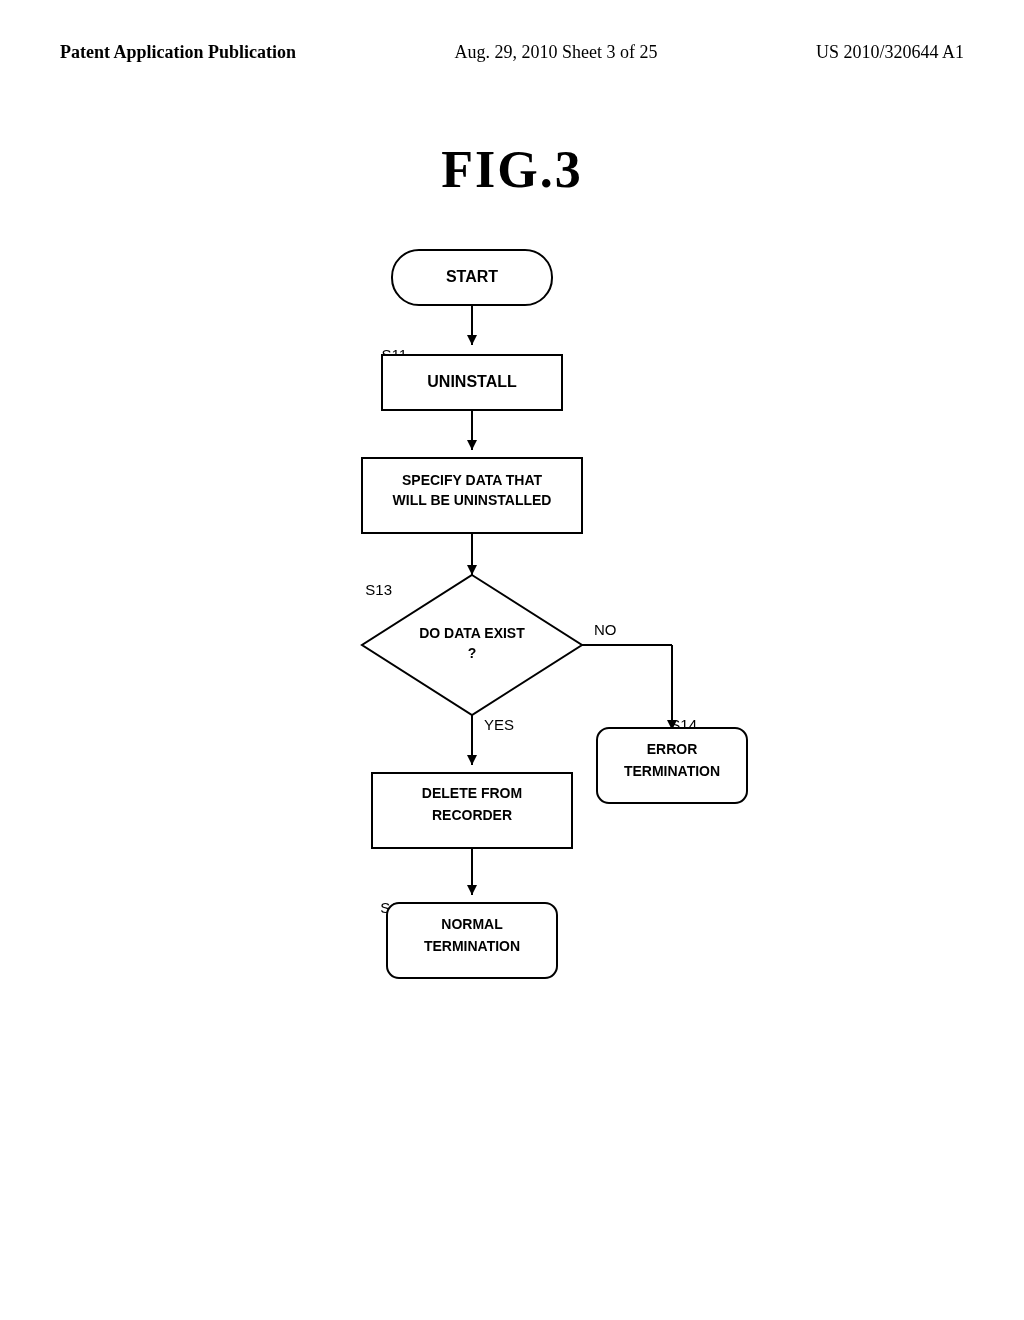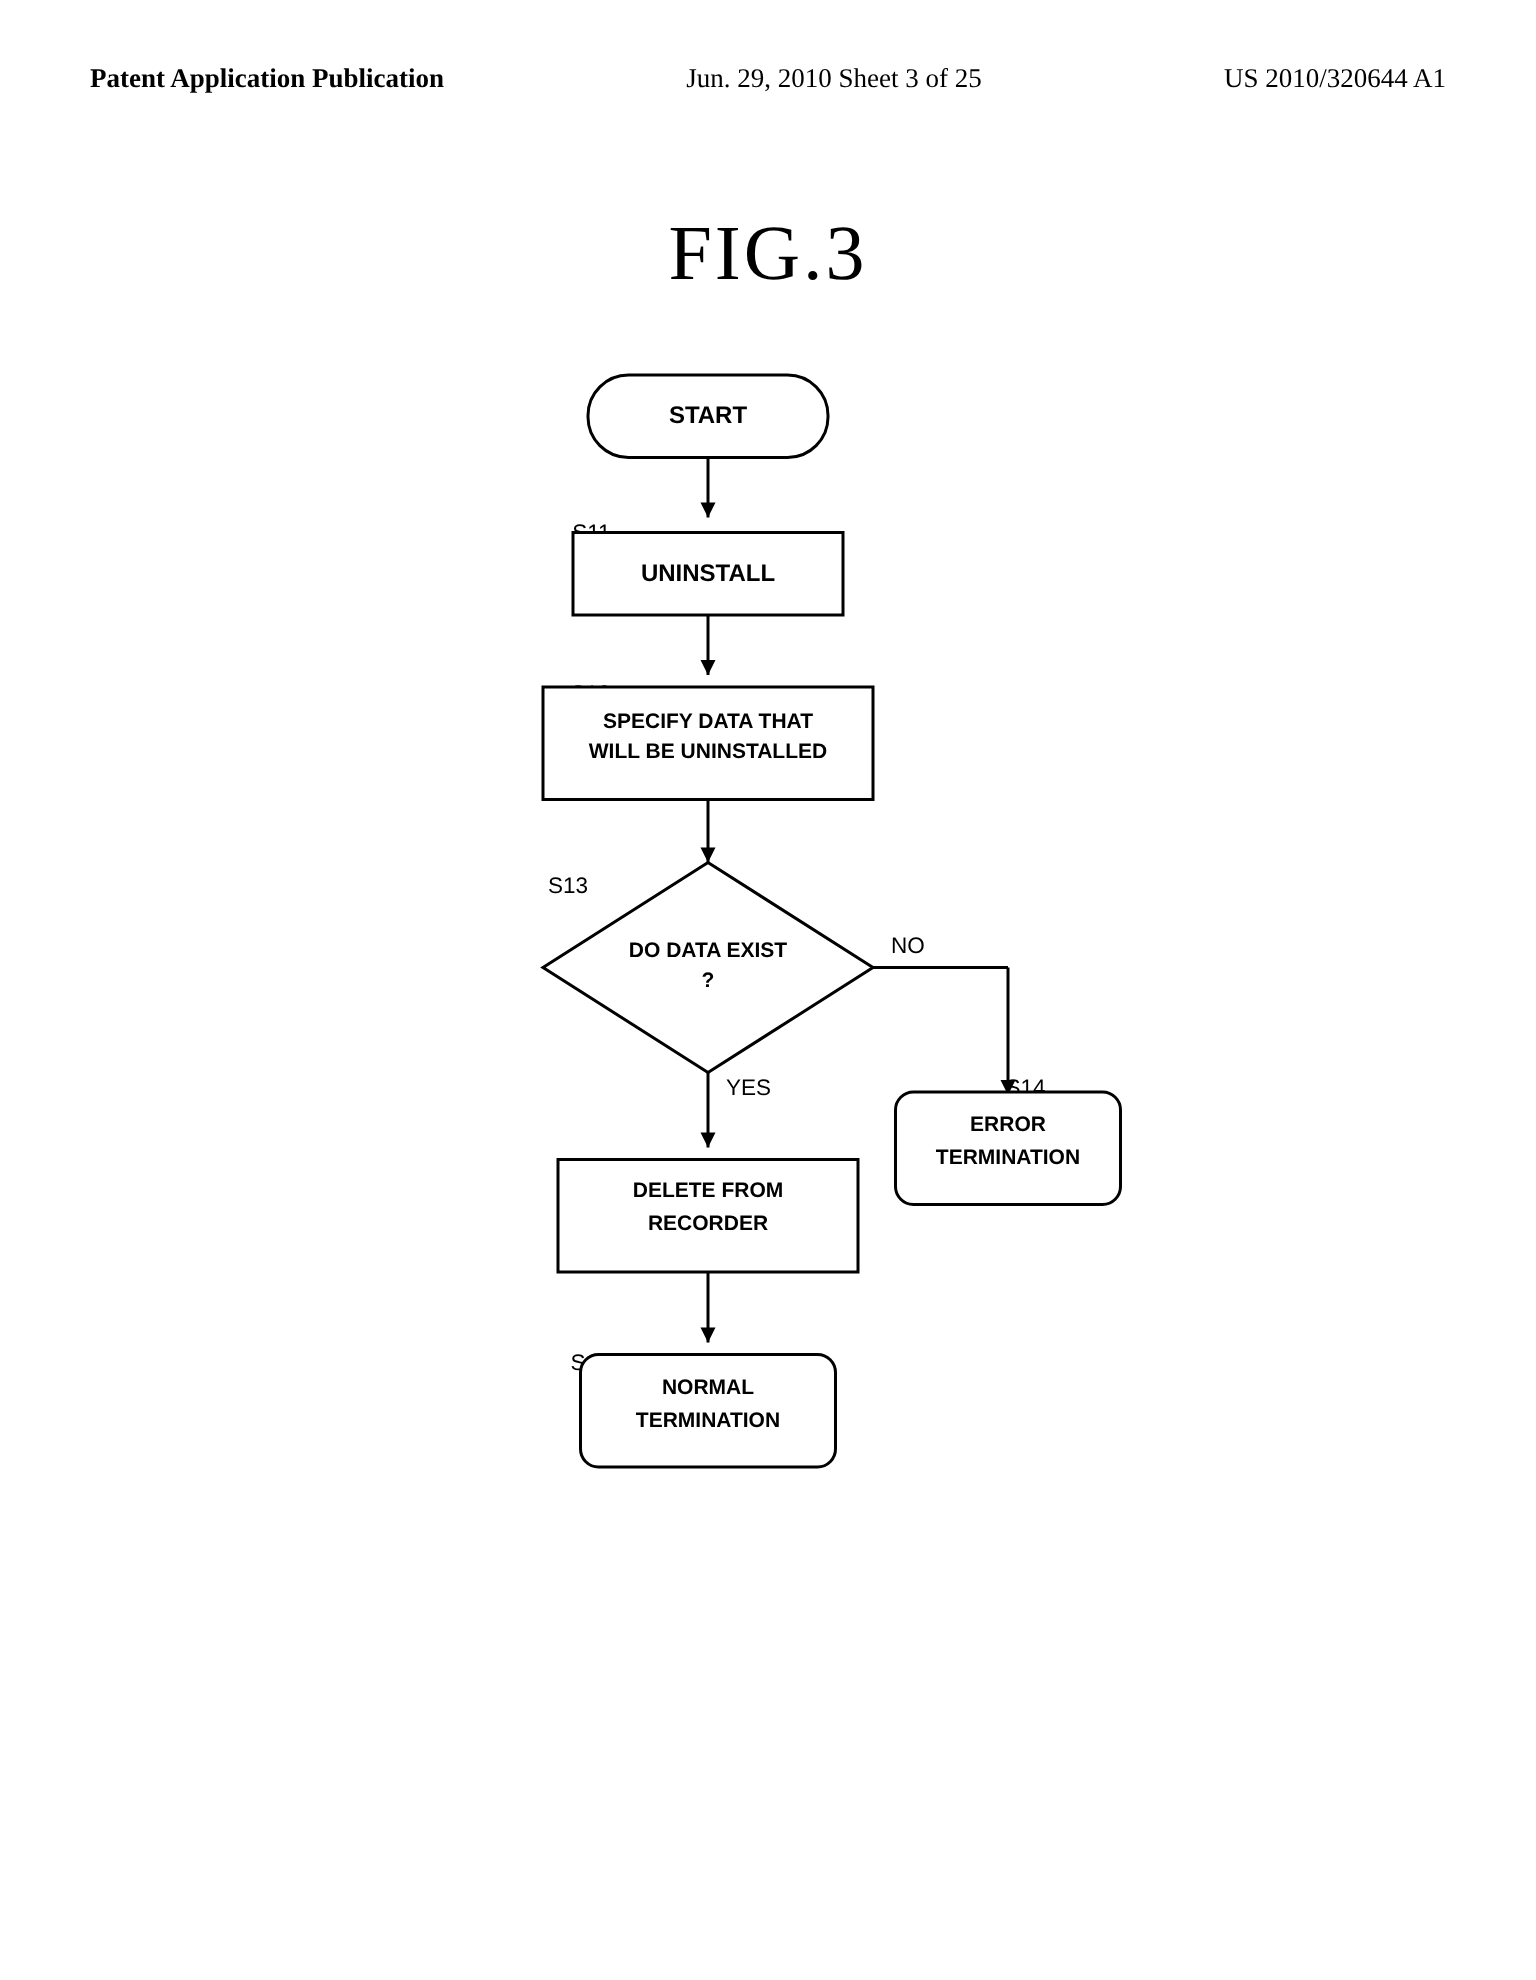--- a/index.html
+++ b/index.html
@@ -43,21 +43,21 @@
     }
 
     
     .fig-title {
       position: absolute;
       top: 140px;
       left: 0;
       right: 0;
       text-align: center;
       font-size: 52px;
-      font-weight: normal;
+      font-weight: bold;
       color: #000;
       letter-spacing: 2px;
     }
 
     
     .flowchart {
       position: absolute;
       top: 230px;
       left: 0;
       right: 0;
@@ -97,21 +97,21 @@
       font-size: 15px;
       fill: #000;
       text-anchor: end;
     }
   </style>
 </head>
 <body>
 
 <div class="header">
   <div class="header-left">Patent Application Publication</div>
-  <div class="header-center">Jun. 29, 2010  Sheet 3 of 25</div>
+  <div class="header-center">Aug. 29, 2010  Sheet 3 of 25</div>
   <div class="header-right">US 2010/320644 A1</div>
 </div>
 
 <div class="fig-title">FIG.3</div>
 
 <div class="flowchart">
   <svg width="700" height="1000" viewBox="0 0 700 1000">
 
     <rect x="230" y="20" width="160" height="55" rx="27" ry="27" fill="white" stroke="#000" stroke-width="2"></rect>
     <text x="310" y="48" class="shape-text">START</text>

